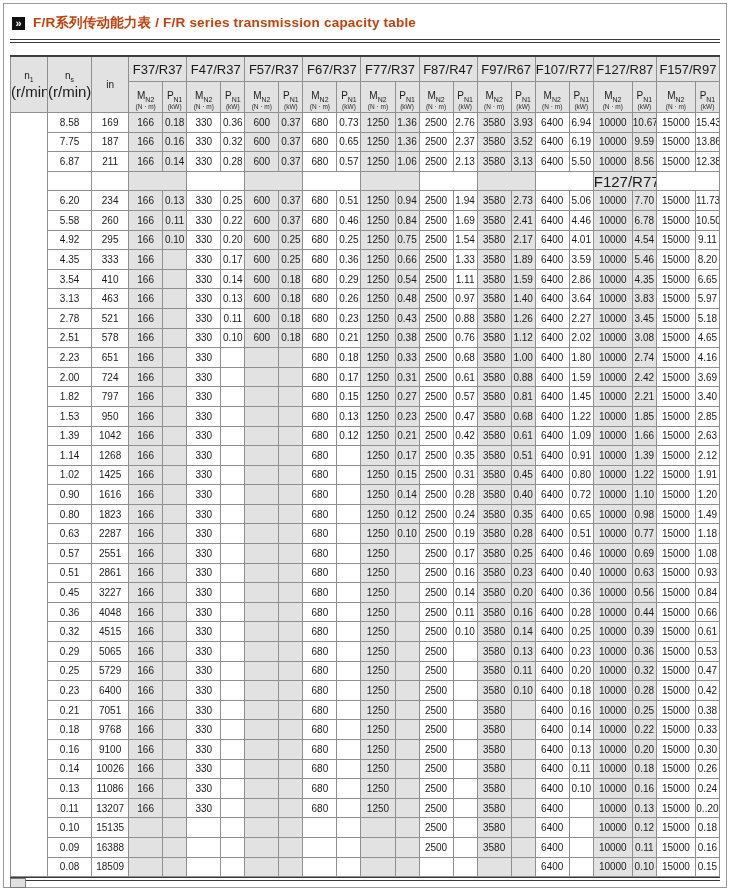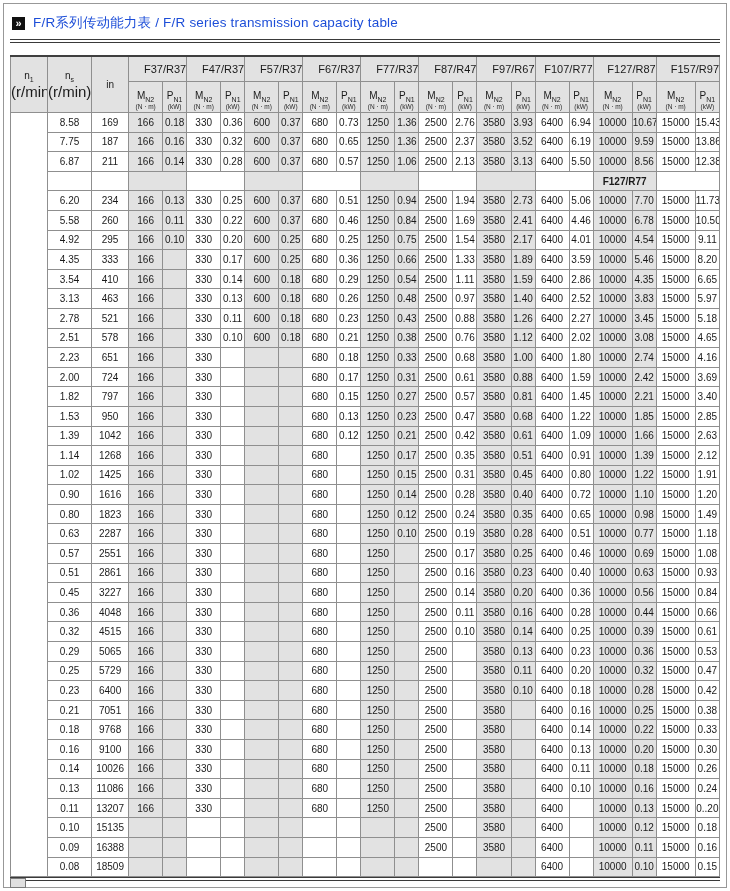--- a/index.html
+++ b/index.html
@@ -12,43 +12,43 @@
     position:absolute;top:3px;left:3px;right:3px;bottom:3px;
     border:1px solid #989898;box-sizing:border-box;
     padding:7px 5px 0 5px;
   }
   .title-row{display:flex;align-items:center;gap:8px;margin:3px 2px 7px 3px;}
   .title-icon{
     width:13px;height:13px;background:#101010;color:#fff;
     font-size:11px;line-height:13px;text-align:center;font-weight:bold;
     letter-spacing:-2px;padding-right:2px;box-sizing:border-box;
   }
-  .title-text{font-size:13.5px;font-weight:normal;color:#1d4ed8;letter-spacing:0.2px;}
+  .title-text{font-size:13.5px;font-weight:bold;color:#c2410c;letter-spacing:0.2px;}
   .rule{height:2px;border-top:1px solid #3a3a3a;border-bottom:1px solid #3a3a3a;margin:0 1px;}
   table{
     border-collapse:collapse;table-layout:fixed;margin:12px 1px 0 1px;
     width:710px;
   }
   th,td{
     border:1px solid #8f8f8f;text-align:center;vertical-align:middle;
     padding:0;overflow:hidden;white-space:nowrap;
   }
   thead th{background:var(--shade,#e3e3e3);font-weight:normal;}
   table{border-top:2px solid #3f3f3f;}
-  .g-head{font-size:11px;height:24px;color:#1a1a1a;text-align:right;}
+  .g-head{font-size:13px;height:24px;color:#1a1a1a;}
   .corner-head{font-size:10px;}
   .corner-head .hu{font-size:15px;}
   .sub-head{height:30px;}
   .sub-head .sym{font-size:10px;}
   .sub-head sub,.corner-head sub{font-size:7px;}
   .sub-head .unit{font-size:6.5px;color:#2a2a2a;margin-top:0px;}
   tbody td{height:18.6px;font-size:10px;background:#fff;}
   td.shade{background:var(--shade,#e3e3e3);}
   td.n1-cell{font-size:10px;background:#fff;padding-left:41px;}
-  .special-label{font-size:10px;font-weight:bold;}
+  .special-label{font-size:15px;}
   .bottom-rule{margin:0 1px;}
   .cut-box{
     position:absolute;left:6px;bottom:-1px;width:14px;height:8px;
     border:1px solid #7a7a7a;background:#e0e0e0;
   }
 </style>
 </head>
 <body>
 
 <div class="frame">
@@ -407,21 +407,21 @@
           <td class="shade">0.18</td>
           <td>680</td>
           <td>0.26</td>
           <td class="shade">1250</td>
           <td class="shade">0.48</td>
           <td>2500</td>
           <td>0.97</td>
           <td class="shade">3580</td>
           <td class="shade">1.40</td>
           <td>6400</td>
-          <td>2.52</td>
+          <td>3.64</td>
           <td class="shade">10000</td>
           <td class="shade">3.83</td>
           <td>15000</td>
           <td>5.97</td>
         </tr>
         <tr>
           <td>2.78</td>
           <td>521</td>
           <td class="shade">166</td>
           <td class="shade"></td>

